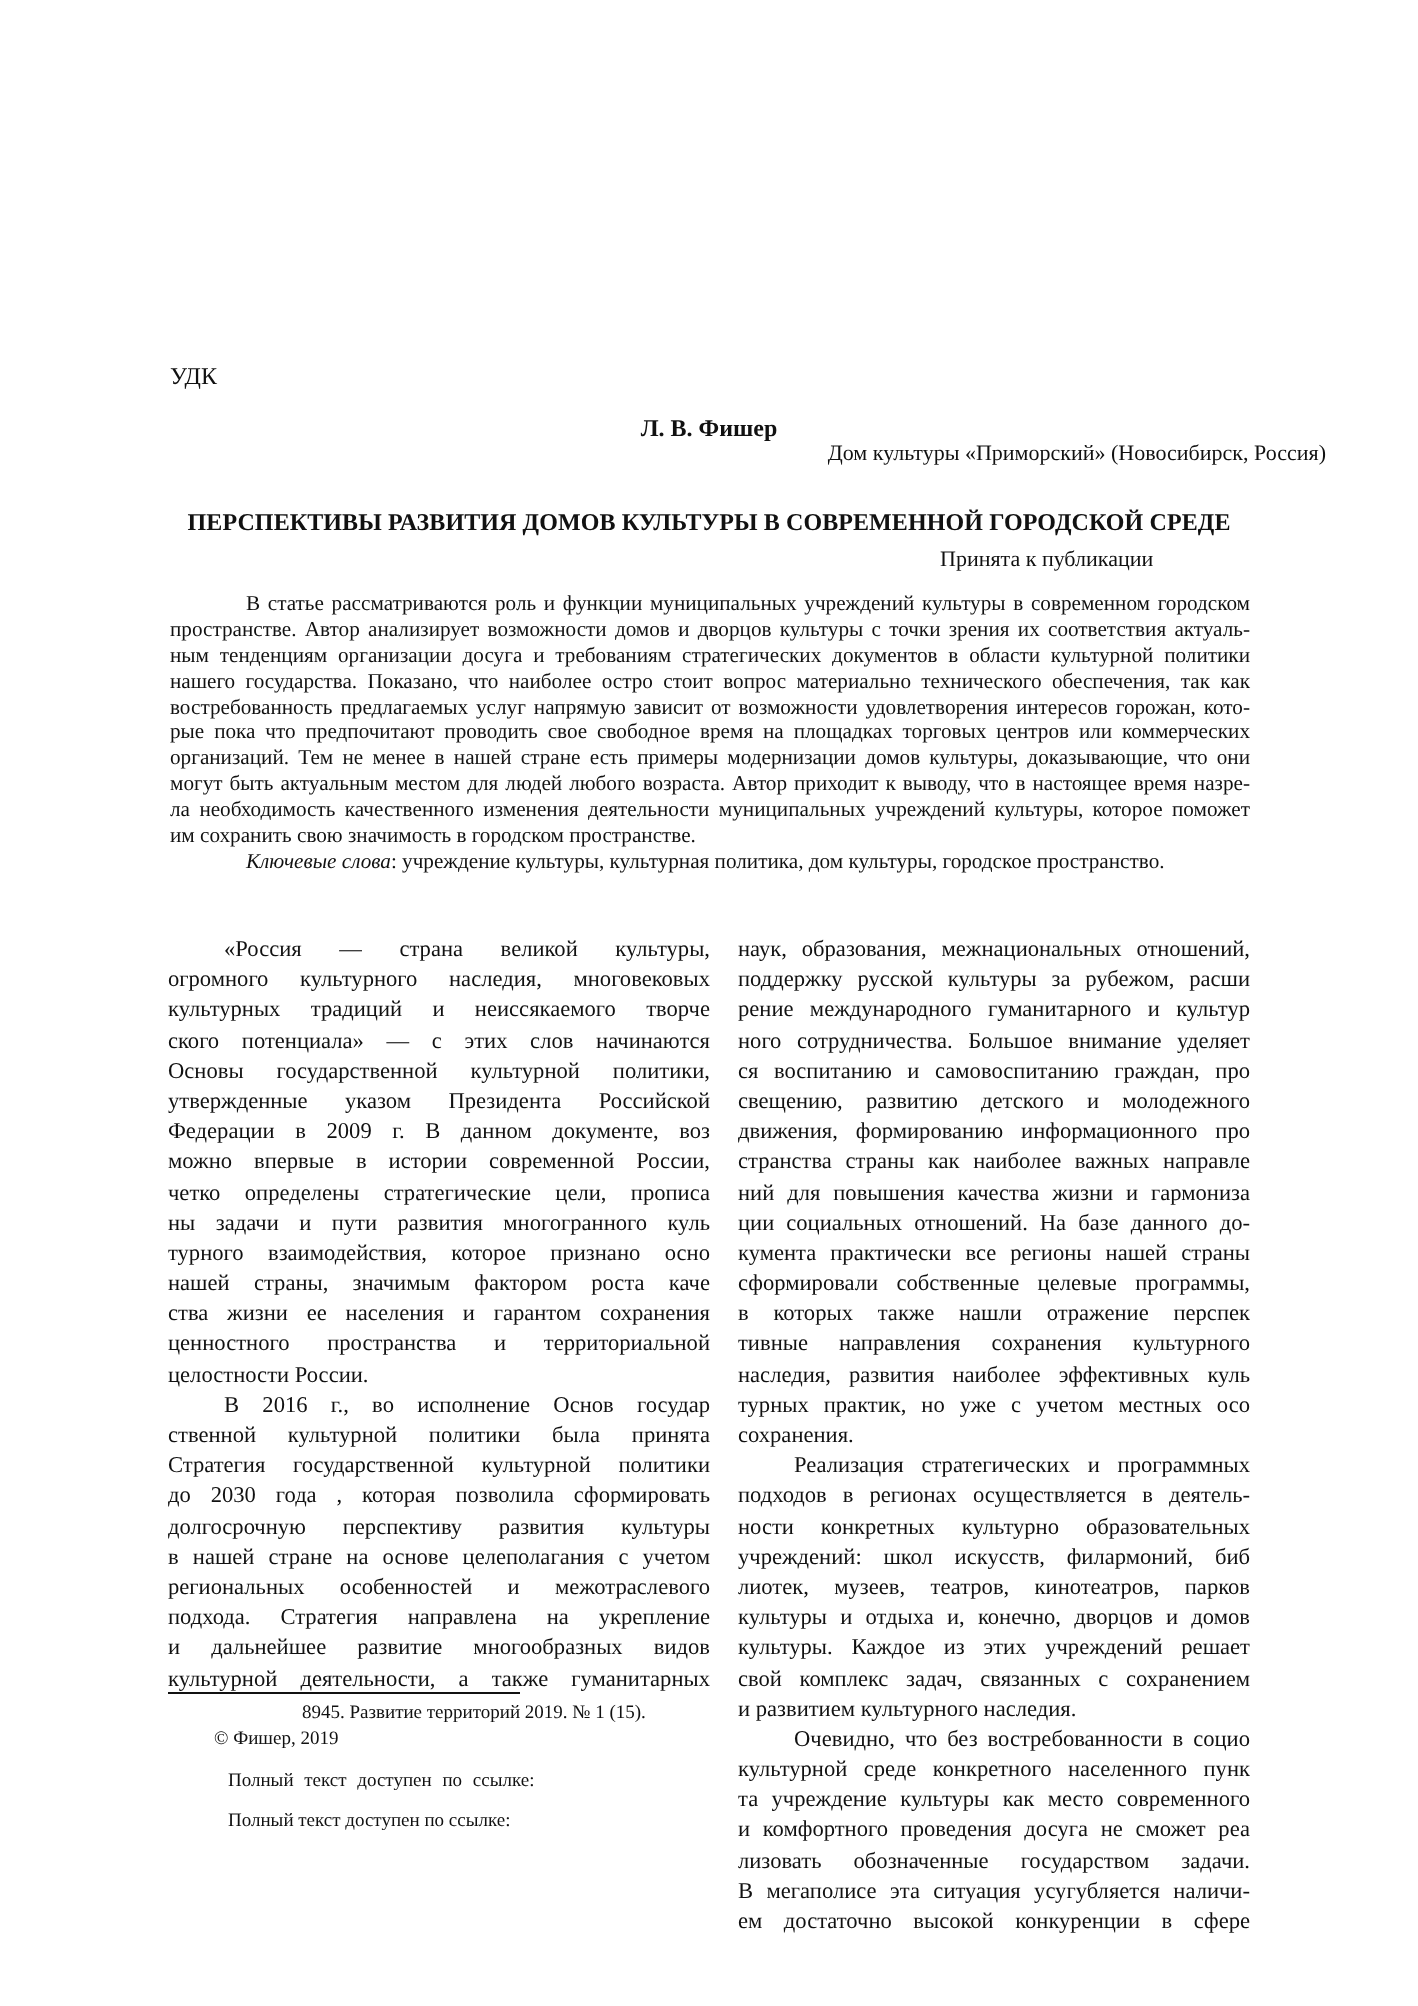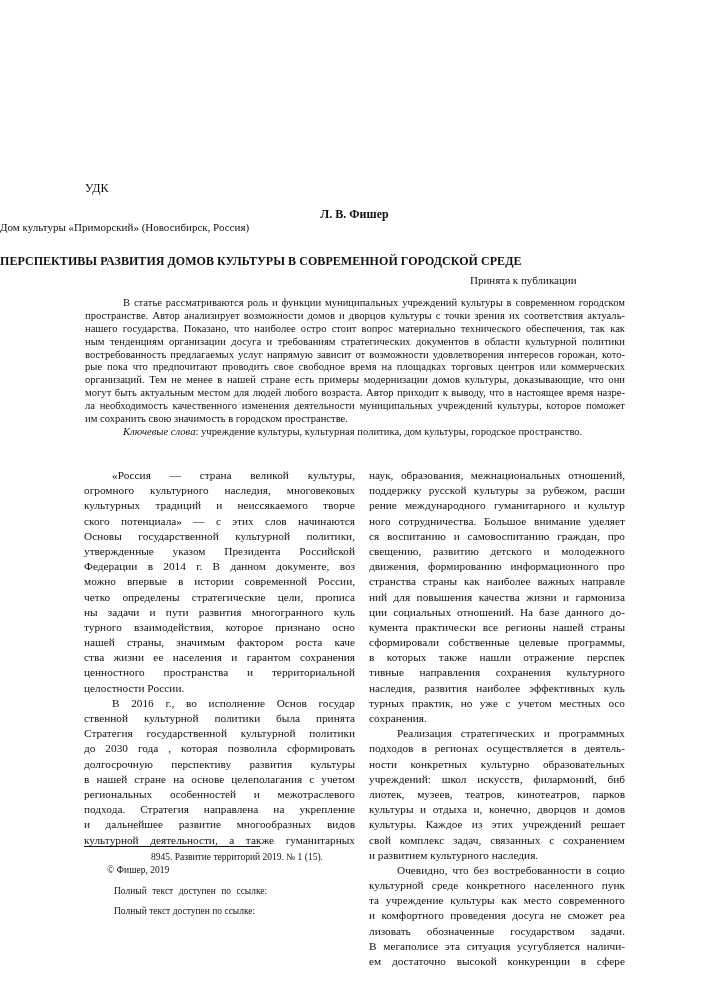--- a/index.html
+++ b/index.html
@@ -1,22 +1,22 @@
 <!DOCTYPE html>
 <html><head>
   <meta charset="utf-8">
   <style>
     html, body { margin: 0; padding: 0; background: #ffffff; }
     body { width: 709px; height: 1003px; position: relative; overflow: hidden;
            font-family: "Liberation Serif", "DejaVu Serif", serif; color: #111; }
     .abs { position: absolute; }
     .udk { left: 85px; top: 181px; font-size: 12px; }
     .author { left: 0; width: 709px; top: 207px; text-align: center; font-size: 12px; font-weight: bold; }
-    .affil { left: 0; width: 663px; top: 221px; text-align: left; font-size: 11px; }
-    .title { left: 0; width: 709px; top: 254px; text-align: left; font-size: 12px; font-weight: bold; letter-spacing: 0.05px; }
+    .affil { left: 0; width: 663px; top: 221px; text-align: right; font-size: 11px; }
+    .title { left: 0; width: 709px; top: 254px; text-align: center; font-size: 12px; font-weight: bold; letter-spacing: 0.05px; }
     .accepted { left: 470px; top: 274px; font-size: 11px; }
     .abstract { left: 85px; width: 540px; top: 297px; font-size: 10.6px; line-height: 12.9px; text-align: justify; }
     .abstract .line { display: block; text-align: justify; text-align-last: justify; height: 12.9px; white-space: nowrap; }
     .abstract .line.last { text-align-last: left; }
     .abstract .indent { padding-left: 38px; }
     .kw-label { font-style: italic; margin-top: 35px; }
     .col { font-size: 11.3px; line-height: 15.2px; }
     .col .line { display: block; text-align: justify; text-align-last: justify; height: 15.2px; white-space: nowrap; }
     .col .line.last { text-align-last: left; }
     .col .indent { padding-left: 28px; }
@@ -34,39 +34,39 @@
 
 <div class="abs udk">УДК</div>
 <div class="abs author">Л. В. Фишер</div>
 <div class="abs affil">Дом культуры «Приморский» (Новосибирск, Россия)</div>
 <div class="abs title">ПЕРСПЕКТИВЫ РАЗВИТИЯ ДОМОВ КУЛЬТУРЫ В СОВРЕМЕННОЙ ГОРОДСКОЙ СРЕДЕ</div>
 <div class="abs accepted">Принята к публикации</div>
 
 <div class="abs abstract">
   <span class="line indent">В статье рассматриваются роль и функции муниципальных учреждений культуры в современном городском</span>
   <span class="line">пространстве. Автор анализирует возможности домов и дворцов культуры с точки зрения их соответствия актуаль-</span>
+  <span class="line">ным тенденциям организации досуга и требованиям стратегических документов в области культурной политики</span>
   <span class="line">нашего государства. Показано, что наиболее остро стоит вопрос материально технического обеспечения, так как</span>
-  <span class="line">ным тенденциям организации досуга и требованиям стратегических документов в области культурной политики</span>
   <span class="line">востребованность предлагаемых услуг напрямую зависит от возможности удовлетворения интересов горожан, кото-</span>
   <span class="line">рые пока что предпочитают проводить свое свободное время на площадках торговых центров или коммерческих</span>
   <span class="line">организаций. Тем не менее в нашей стране есть примеры модернизации домов культуры, доказывающие, что они</span>
   <span class="line">могут быть актуальным местом для людей любого возраста. Автор приходит к выводу, что в настоящее время назре-</span>
   <span class="line">ла необходимость качественного изменения деятельности муниципальных учреждений культуры, которое поможет</span>
   <span class="line last">им сохранить свою значимость в городском пространстве.</span>
   <span class="line last indent"><span class="kw-label">Ключевые слова</span><span>: учреждение культуры, культурная политика, дом культуры, городское пространство.</span></span>
 </div>
 
 <div class="abs col left-col">
   <span class="line indent">«Россия — страна великой культуры,</span>
   <span class="line">огромного культурного наследия, многовековых</span>
   <span class="line">культурных традиций и неиссякаемого творче</span>
   <span class="line">ского потенциала» — с этих слов начинаются</span>
   <span class="line">Основы государственной культурной политики,</span>
   <span class="line">утвержденные указом Президента Российской</span>
-  <span class="line">Федерации в 2014 г. В данном документе, воз</span>
+  <span class="line">Федерации в 2009 г. В данном документе, воз</span>
   <span class="line">можно впервые в истории современной России,</span>
   <span class="line">четко определены стратегические цели, прописа</span>
   <span class="line">ны задачи и пути развития многогранного куль</span>
   <span class="line">турного взаимодействия, которое признано осно</span>
   <span class="line">нашей страны, значимым фактором роста каче</span>
   <span class="line">ства жизни ее населения и гарантом сохранения</span>
   <span class="line">ценностного пространства и территориальной</span>
   <span class="line last">целостности России.</span>
   <span class="line indent">В 2016 г., во исполнение Основ государ</span>
   <span class="line">ственной культурной политики была принята</span>

